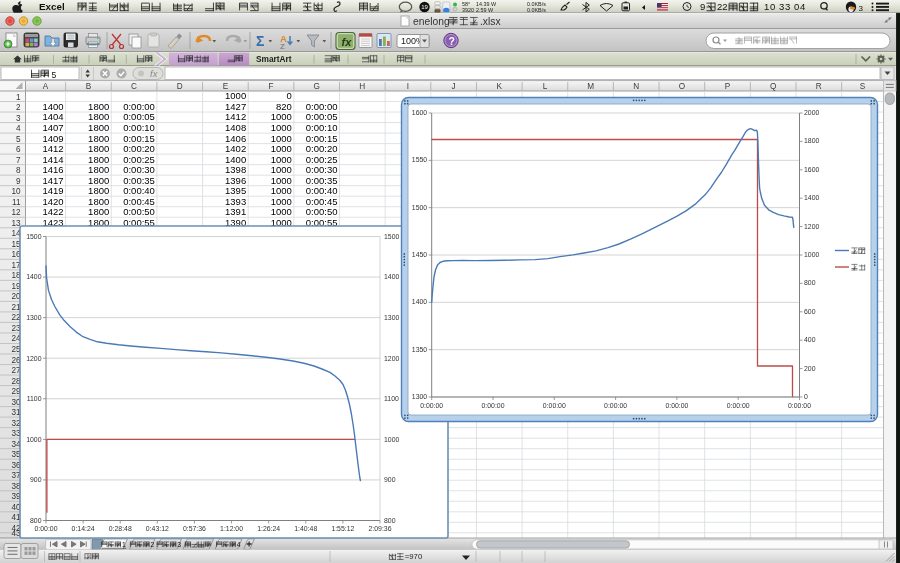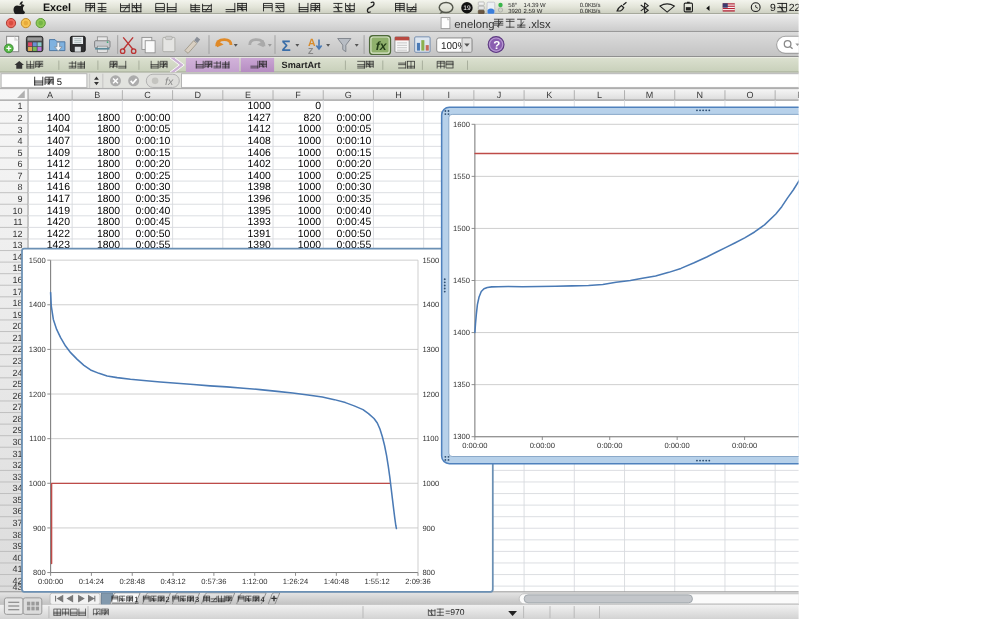--- a/index.html
+++ b/index.html
@@ -1,15 +1,15 @@
 <!DOCTYPE html>
 <html><head><meta charset="utf-8"><title>excel</title><style>
 html,body{margin:0;padding:0;background:#fff;}
 *{font-family:"Liberation Sans",sans-serif;}
-#wrap{width:726px;height:563px;overflow:hidden;position:relative;}
+#wrap{width:900px;height:563px;overflow:hidden;position:relative;}
 svg{display:block;}
 text{white-space:pre;}
 </style></head><body>
 <div id="wrap">
     <svg width="900" height="563" viewBox="0 0 900 563">
       <defs>
 <linearGradient id="menug" x1="0" y1="0" x2="0" y2="1">
           <stop offset="0" stop-color="#f3f4ed"></stop>
           <stop offset="0.5" stop-color="#e2e4d8"></stop>
           <stop offset="1" stop-color="#c9ccbe"></stop>

